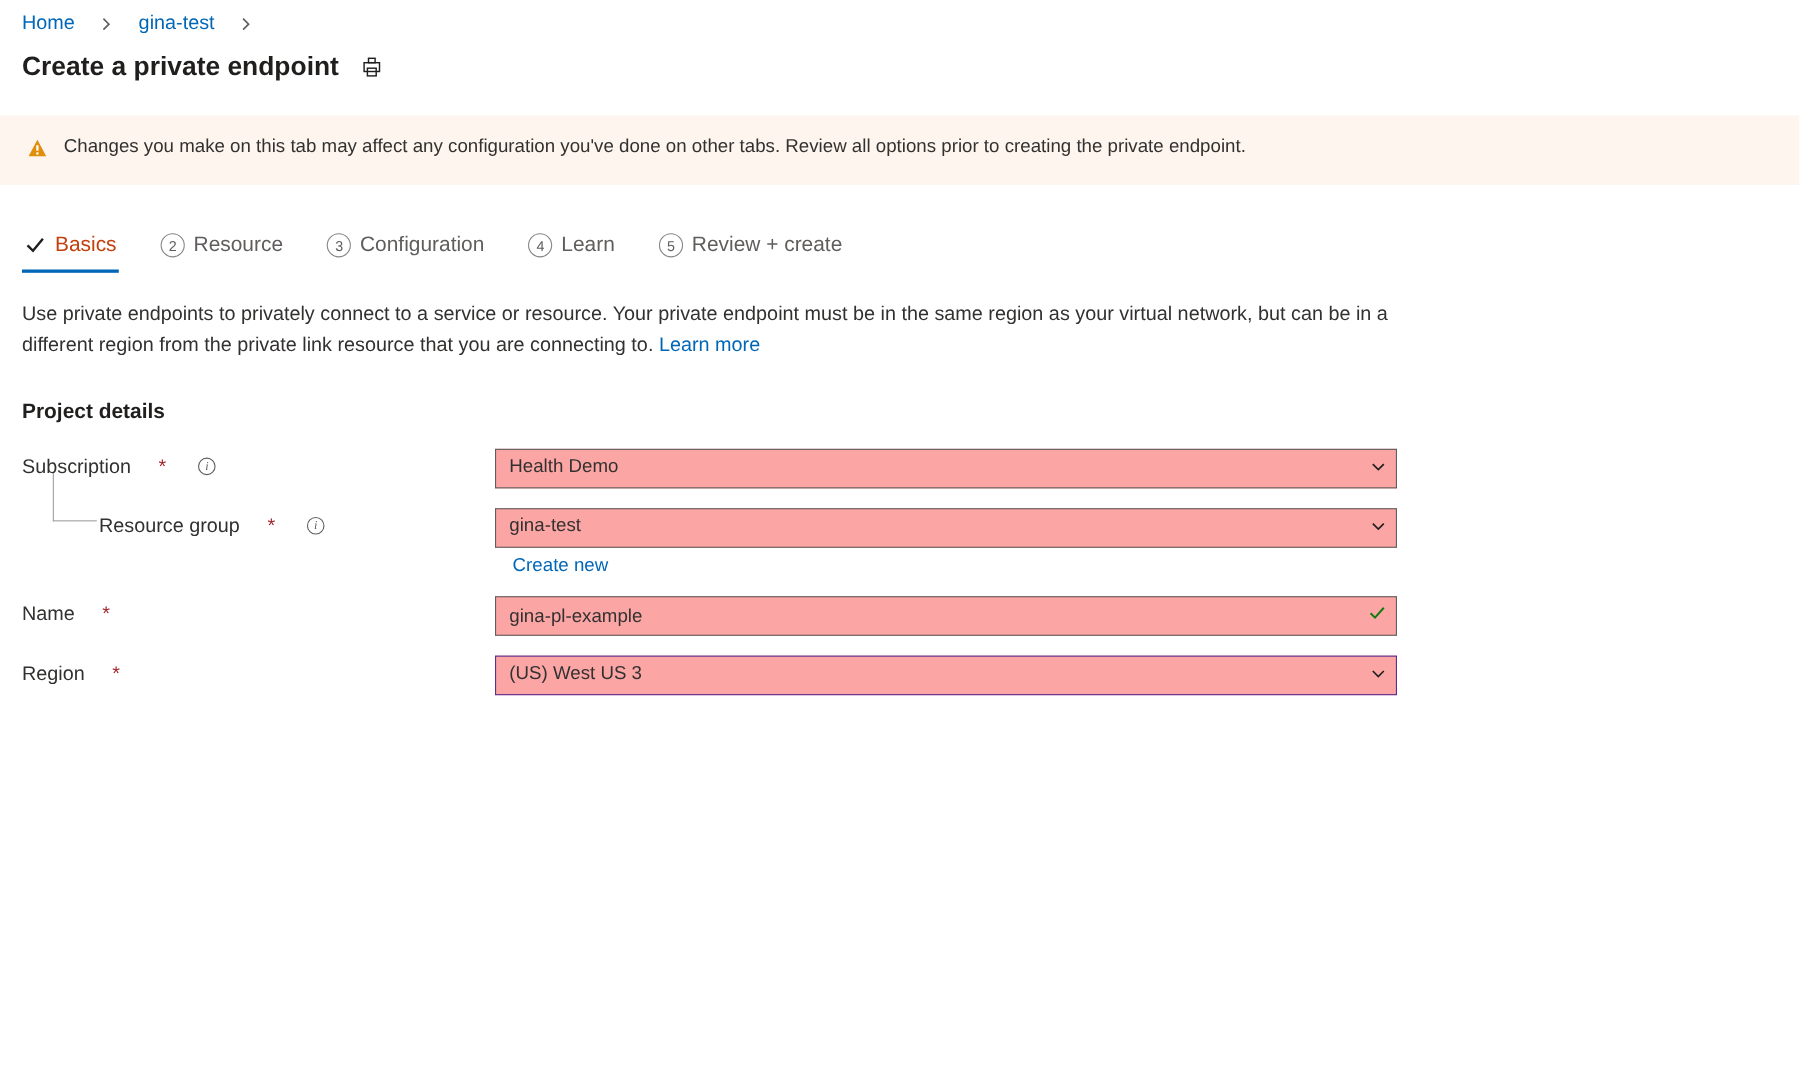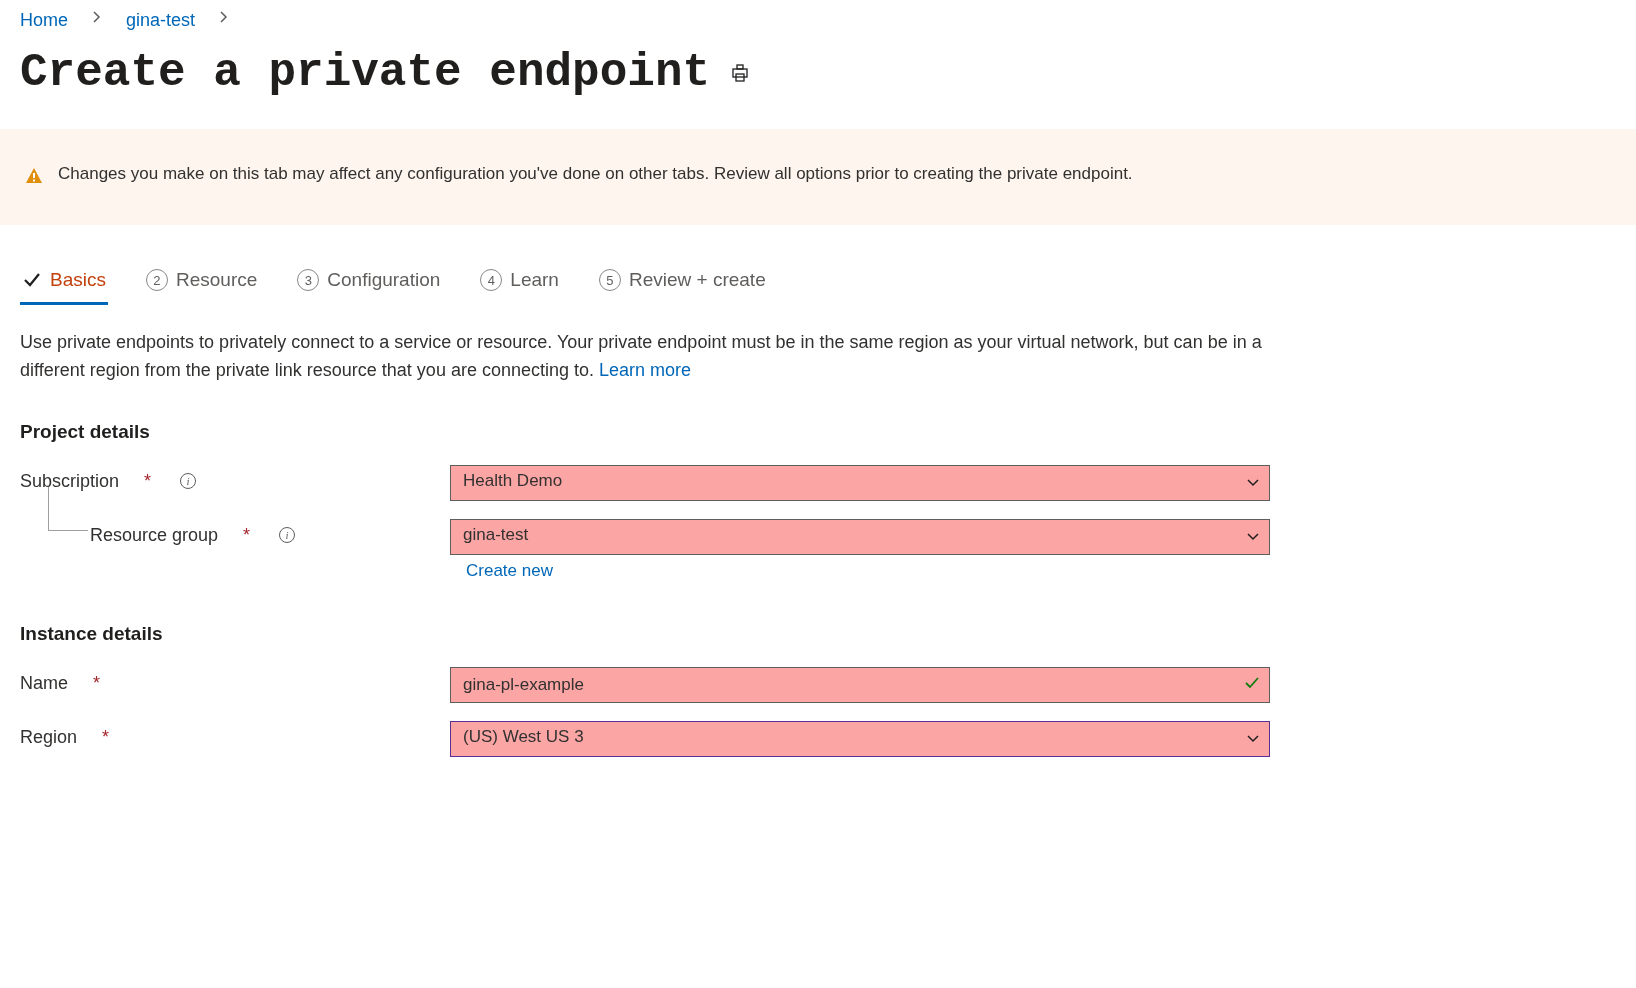--- a/index.html
+++ b/index.html
@@ -8,54 +8,53 @@
       font-size: 16px;
       color: #323130;
       background: #ffffff;
       padding: 0;
     }
     .container {
       padding: 0 20px 20px 20px;
     }
     .breadcrumb {
       display: flex;
-      align-items: flex-start;
+      align-items: flex-end;
       gap: 24px;
       padding: 10px 0 16px 0;
       font-size: 18px;
     }
     .breadcrumb a {
       color: #0067b8;
       text-decoration: none;
       cursor: pointer;
     }
     .breadcrumb-sep {
       color: #605e5c;
       font-size: 14px;
     }
     .page-title-row {
       display: flex;
       align-items: center;
       gap: 20px;
       margin-bottom: 30px;
     }
     .page-title {
-      font-size: 46px;
+      font-size: 24px;
       font-weight: 600;
       color: #201f1e;
-      font-family: Liberation Mono, monospace;
     }
     .print-icon {
       width: 20px;
       height: 20px;
       cursor: pointer;
     }
     .warning-banner {
       background: #fdf5ee;
-      padding: 35px 24px;
+      padding: 18px 24px;
       display: flex;
       align-items: flex-start;
       gap: 14px;
       margin-bottom: 36px;
       margin-left: -20px;
       margin-right: -20px;
     }
     .warning-icon {
       flex-shrink: 0;
       margin-top: 2px;
@@ -333,21 +332,20 @@
         <span class="chevron-down">
           <svg width="14" height="10" viewBox="0 0 14 10">
               <path d="M2 2 L7 7 L12 2" stroke="#201f1e" stroke-width="1.5" fill="none"></path>
             </svg>
         </span>
       </div>
       <a class="create-new-link">Create new</a>
     </div>
   </div>
 
-  <h2 class="section-heading section-gap">Instance details</h2>
 
   <div class="form-row">
     <div class="form-label">
       <span>Name</span>
       <span class="required">*</span>
     </div>
     <div class="form-control-wrap">
       <div class="input-wrap">
         <input type="text" class="text-field" value="gina-pl-example" style="">
         <span class="valid-check">

